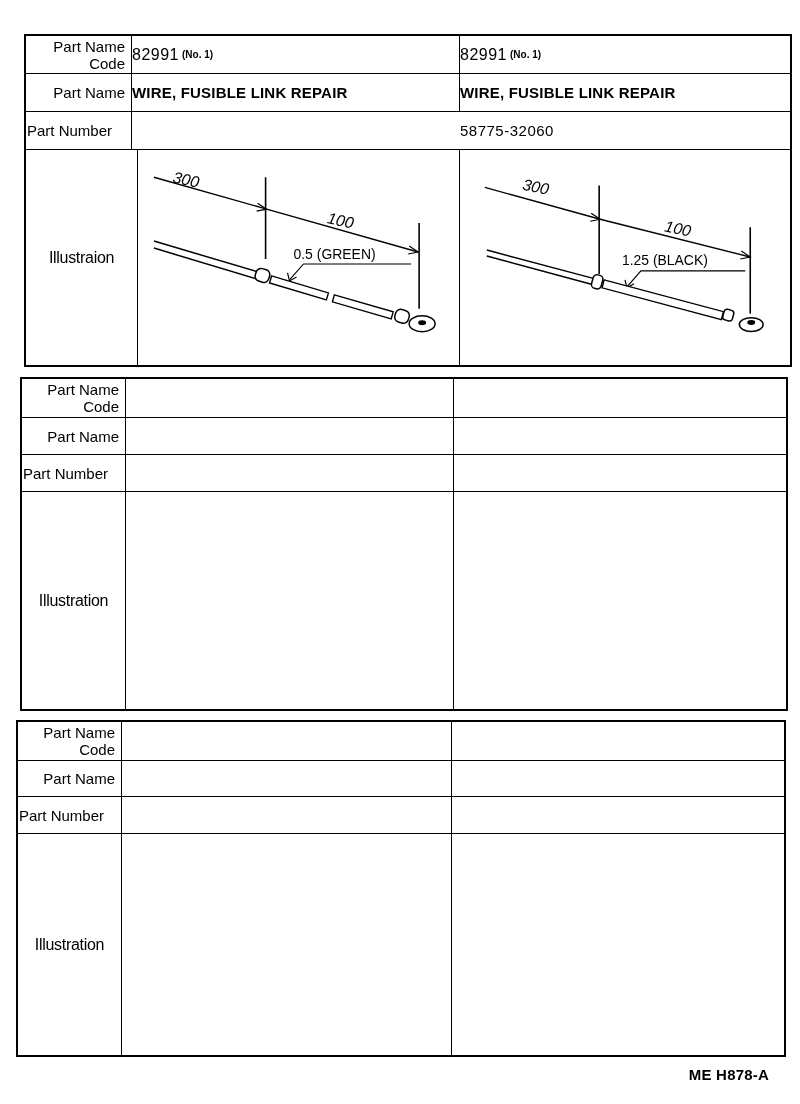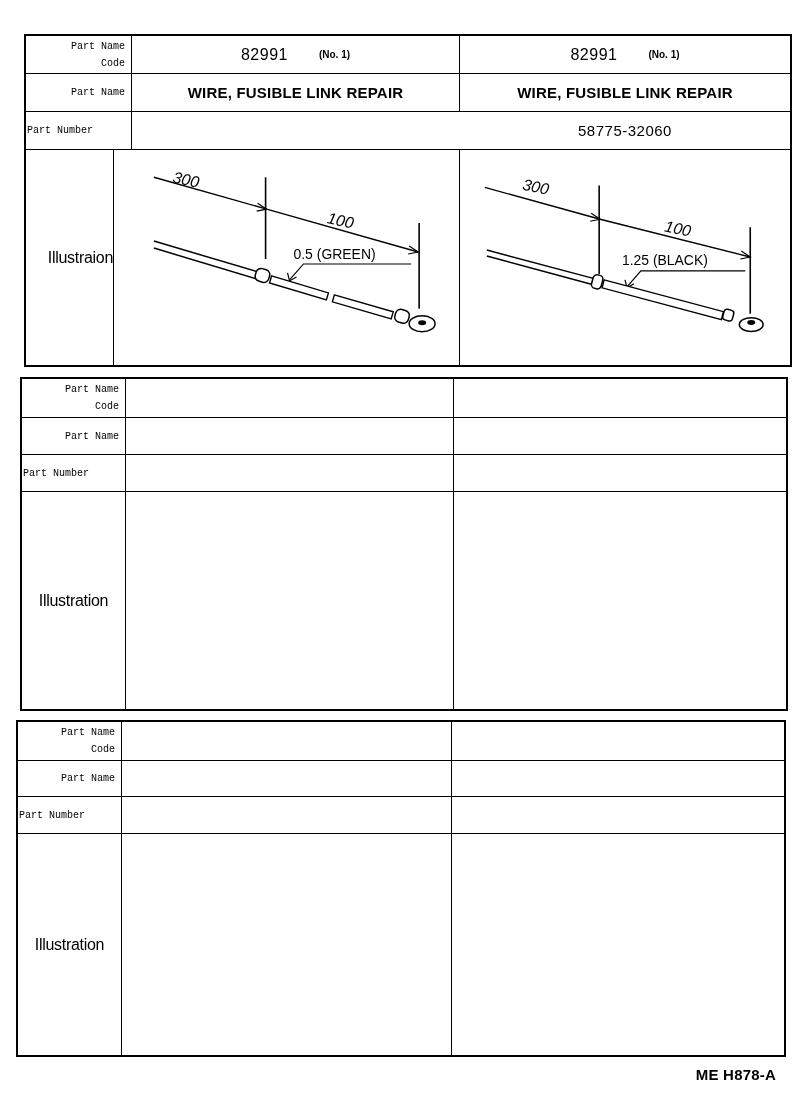--- a/index.html
+++ b/index.html
@@ -3,30 +3,30 @@
 <meta charset="utf-8">
 <style>
   html, body { margin:0; padding:0; background:#ffffff; }
   body { width:800px; height:1104px; position:relative; overflow:hidden;
          font-family:"Liberation Sans", sans-serif; color:#000; }
   .form { position:absolute; border:2px solid #000; box-sizing:border-box; }
   .row { position:absolute; left:0; right:0; border-bottom:1.5px solid #000; box-sizing:border-box; }
   .row.last { border-bottom:none; }
   .lbl { position:absolute; left:0; top:0; bottom:0; border-right:1.5px solid #000; box-sizing:border-box;
          display:flex; align-items:center; justify-content:flex-end; text-align:right;
-         font-size:10px; line-height:17px; padding-right:6px;font-family:Liberation Mono, monospace; }
+         font-size:15px; line-height:17px; padding-right:6px; }
   .lbl.center { justify-content:center; text-align:center; padding-right:0; }
   .lbl.left { justify-content:flex-start; text-align:left; padding-left:1px; padding-right:4px; }
   .illus-lbl { font-family:"Liberation Sans Narrow","Liberation Sans", sans-serif; font-size:16px; letter-spacing:-0.3px; }
-  .cell { position:absolute; top:0; bottom:0; box-sizing:border-box; display:flex; align-items:center; justify-content:center;gap:28px; }
+  .cell { position:absolute; top:0; bottom:0; box-sizing:border-box; display:flex; align-items:center; justify-content:flex-start; }
   .cell.c1 { border-right:1.5px solid #000; }
   .val { font-size:15px; font-weight:bold; letter-spacing:0.2px; }
   .val-n { font-size:15px; letter-spacing:0.5px; }
   .small { font-size:10px; font-weight:bold; margin-left:3px; }
-  .footer { position:absolute; right:24px; top:1066px; font-size:15px; font-weight:bold; letter-spacing:0.2px; }
+  .footer { position:absolute; right:31px; top:1066px; font-size:15px; font-weight:bold; letter-spacing:0.2px; }
   svg { display:block; }
 </style>
 </head>
 <body>
 
 <div class="form" style="left:24px; top:34px; width:768px; height:333px;">
 
   <div class="row" style="top:0; height:38px;">
     <div class="lbl" style="width:106px;">
       <div>
@@ -59,21 +59,21 @@
   <div class="row" style="top:76px; height:38px;">
     <div class="lbl left" style="width:106px;">
         <span>Part Number</span>
       </div>
     <div class="cell" style="left:434px; right:0;">
       <span class="val-n">58775-32060</span>
     </div>
   </div>
 
   <div class="row last" style="top:114px; bottom:0;">
-    <div class="lbl center illus-lbl" style="width:88px;justify-content:flex-end;">
+    <div class="lbl center illus-lbl" style="width:112px;">
         <span>Illustraion</span>
       </div>
     <div class="cell c1" style="left:106px; width:328px;">
       <svg width="328" height="217" viewBox="0 0 328 217">
 
         <line x1="22" y1="28" x2="135" y2="60" stroke="#000" stroke-width="1.4"></line>
         <polyline points="126,54 135,60 125,62" fill="none" stroke="#000" stroke-width="1.2"></polyline>
         <line x1="134" y1="28" x2="134" y2="110" stroke="#000" stroke-width="1.6"></line>
         <text x="40" y="33" font-size="16" font-style="italic" transform="rotate(12 40 33)" font-family="Liberation Sans, sans-serif">300</text>
 

